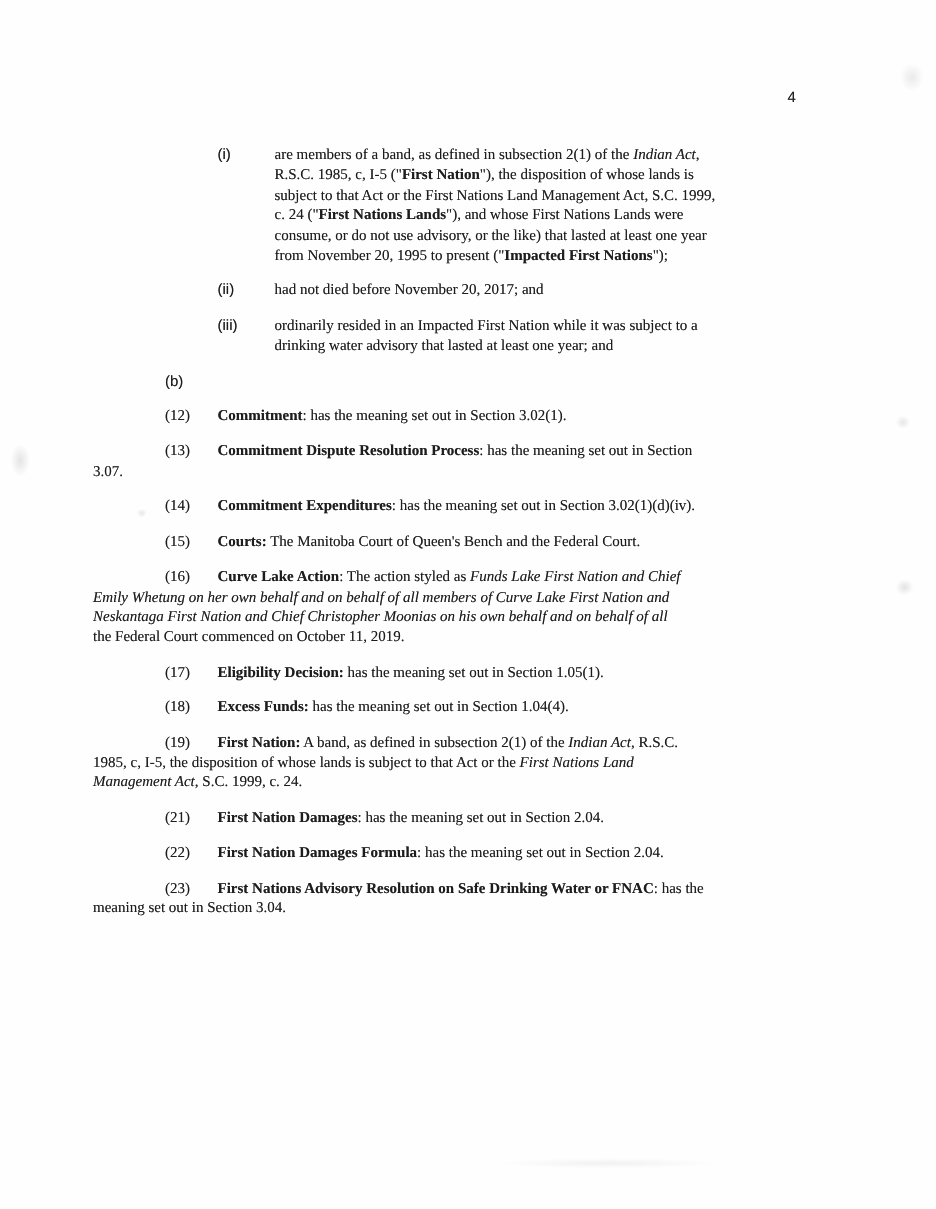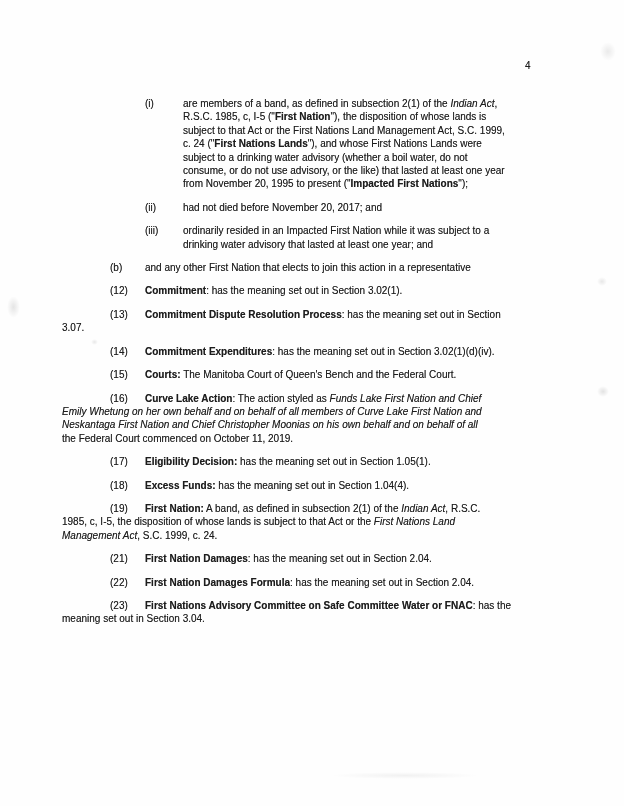--- a/index.html
+++ b/index.html
@@ -20,21 +20,21 @@
     top: 59px;
     left: 525px;
   }
   .doc {
     position: absolute;
     top: 97px;
     left: 62px;
     width: 506px;
   }
   .para { margin-bottom: 10px; }
-  .para .line { white-space: nowrap; }
+  .para .line { white-space: nowrap; font-family: Liberation Serif, serif; }
 
   
   .para.roman { display: flex; margin-left: 83px; }
   .para.roman > .label { flex: 0 0 38px; }
 
   
   .para.letter { display: flex; margin-left: 48px; }
   .para.letter > .label { flex: 0 0 35px; }
 
   
@@ -59,42 +59,40 @@
 <div class="page">
   <span class="pagenum">4</span>
   <div class="doc">
       <div class="para roman">
         <span class="label">(i)</span>
         <div class="text">
           <div class="line"><span>are members of a band, as defined in subsection 2(1) of the </span><span class="i">Indian Act</span><span>,</span></div>
           <div class="line"><span>R.S.C. 1985, c, I-5 ("</span><span class="b">First Nation</span><span>"), the disposition of whose lands is</span></div>
           <div class="line"><span>subject to that Act or the First Nations Land Management Act, S.C. 1999,</span></div>
           <div class="line"><span>c. 24 ("</span><span class="b">First Nations Lands</span><span>"), and whose First Nations Lands were</span></div>
-          <div class="line"><span>subject to a drinking water advisory (whether a boil water, do not</span></div>
           <div class="line"><span>consume, or do not use advisory, or the like) that lasted at least one year</span></div>
           <div class="line"><span>from November 20, 1995 to present ("</span><span class="b">Impacted First Nations</span><span>");</span></div>
         </div>
       </div>
       <div class="para roman">
         <span class="label">(ii)</span>
         <div class="text">
           <div class="line"><span>had not died before November 20, 2017; and</span></div>
         </div>
       </div>
       <div class="para roman">
         <span class="label">(iii)</span>
         <div class="text">
           <div class="line"><span>ordinarily resided in an Impacted First Nation while it was subject to a</span></div>
           <div class="line"><span>drinking water advisory that lasted at least one year; and</span></div>
         </div>
       </div>
       <div class="para letter">
         <span class="label">(b)</span>
         <div class="text">
-          <div class="line"><span>and any other First Nation that elects to join this action in a representative</span></div>
         </div>
       </div>
       <div class="para numbered">
         <div class="line first"><span class="label">(12)</span><span class="b">Commitment</span><span>: has the meaning set out in Section 3.02(1).</span></div>
       </div>
       <div class="para numbered">
         <div class="line first"><span class="label">(13)</span><span class="b">Commitment Dispute Resolution Process</span><span>: has the meaning set out in Section</span></div>
         <div class="line"><span>3.07.</span></div>
       </div>
       <div class="para numbered">
@@ -120,21 +118,21 @@
         <div class="line"><span>1985, c, I-5, the disposition of whose lands is subject to that Act or the </span><span class="i">First Nations Land</span></div>
         <div class="line"><span class="i">Management Act</span><span>, S.C. 1999, c. 24.</span></div>
       </div>
       <div class="para numbered">
         <div class="line first"><span class="label">(21)</span><span class="b">First Nation Damages</span><span>: has the meaning set out in Section 2.04.</span></div>
       </div>
       <div class="para numbered">
         <div class="line first"><span class="label">(22)</span><span class="b">First Nation Damages Formula</span><span>: has the meaning set out in Section 2.04.</span></div>
       </div>
       <div class="para numbered">
-        <div class="line first"><span class="label">(23)</span><span class="b">First Nations Advisory Committee on Safe Committee Water or FNAC</span><span>: has the</span></div>
+        <div class="line first"><span class="label">(23)</span><span class="b">First Nations Advisory Resolution on Safe Drinking Water or FNAC</span><span>: has the</span></div>
         <div class="line"><span>meaning set out in Section 3.04.</span></div>
       </div>
     </div>
   <div class="artifact a1"></div>
   <div class="artifact a2"></div>
   <div class="artifact a3"></div>
   <div class="artifact a4"></div>
   <div class="artifact a5"></div>
   <div class="artifact a6"></div>
 </div>

